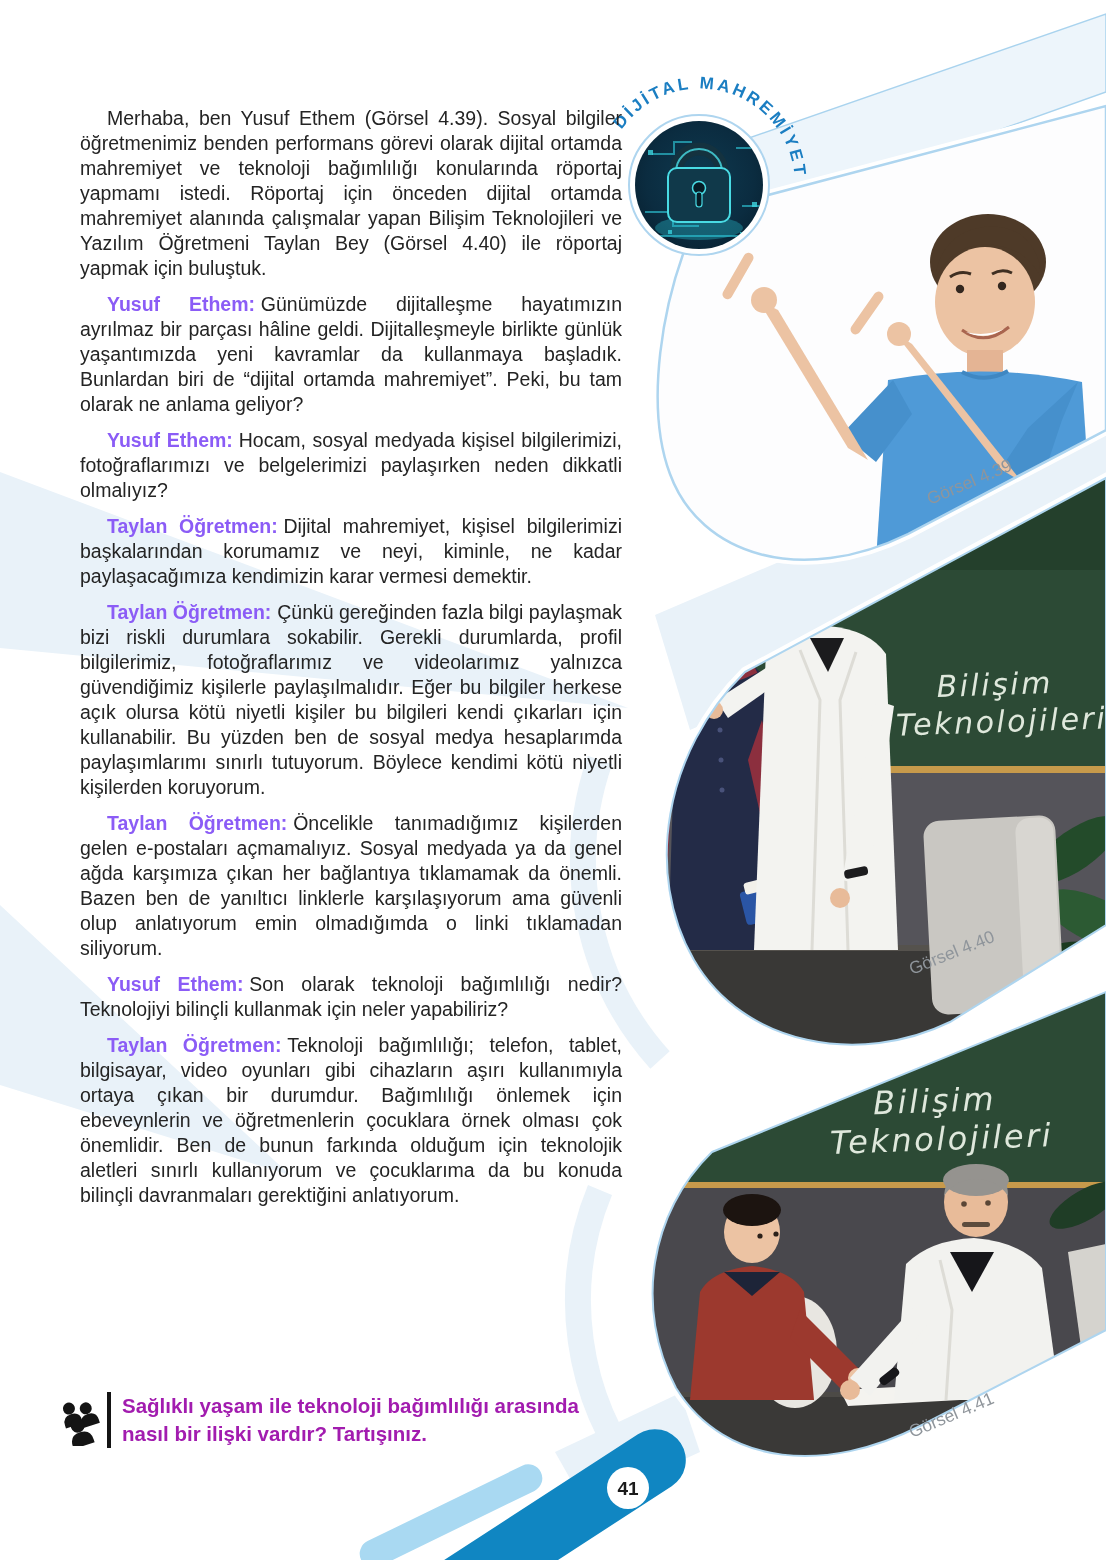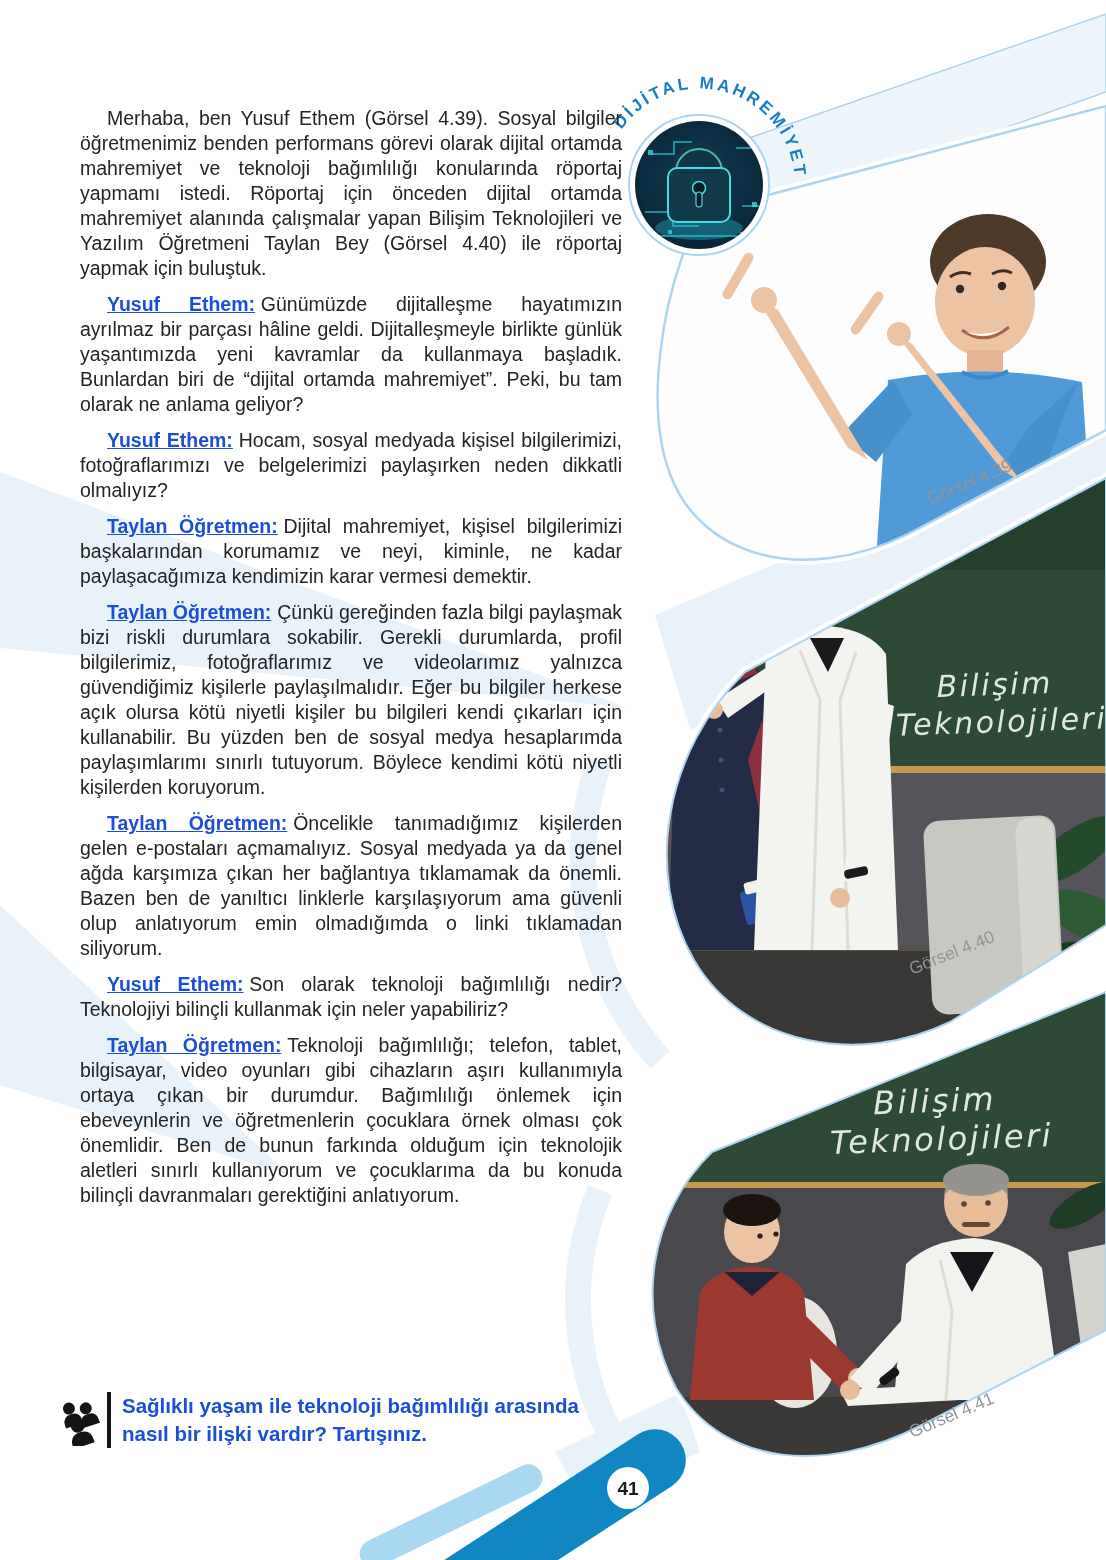--- a/index.html
+++ b/index.html
@@ -2,26 +2,26 @@
 <html><head>
 <meta charset="utf-8">
 <style>
   html,body{margin:0;padding:0;background:#ffffff;}
   .page{position:relative;width:1106px;height:1560px;background:#ffffff;overflow:hidden;
         font-family:"Liberation Sans",sans-serif;}
   .art{position:absolute;left:0;top:0;z-index:0;pointer-events:none;}
   .textcol{position:absolute;left:80px;top:106px;width:542px;z-index:2;}
   .textcol p{margin:0 0 11px 0;font-size:19.5px;line-height:25px;text-align:justify;
              text-indent:27px;color:#242424;}
-  .speaker{font-weight:bold;color:#1d4ed8;margin-right:.30em;text-decoration:underline;}
+  .speaker{font-weight:bold;color:#8b5cf6;margin-right:.30em;}
   .discussion{position:absolute;left:56px;top:1392px;width:580px;z-index:2;
               display:flex;align-items:flex-start;}
   .d-icon{width:46px;height:52px;flex:0 0 auto;margin-top:2px;}
   .d-bar{width:4px;height:56px;background:#141414;margin:0 11px 0 5px;flex:0 0 auto;}
-  .d-text{font-weight:bold;font-size:20.5px;line-height:27.5px;color:#1d4ed8;width:500px;}
+  .d-text{font-weight:bold;font-size:20.5px;line-height:27.5px;color:#a21caf;width:500px;}
   .chalk{font-family:"DejaVu Sans",sans-serif;font-style:italic;letter-spacing:2.5px;}
   .caption{font-size:17.5px;font-family:"Liberation Sans",sans-serif;}
   .arc-title{font-weight:bold;font-size:17px;letter-spacing:3px;
              font-family:"Liberation Sans",sans-serif;}
   .pagenum{font-weight:bold;font-size:19px;font-family:"Liberation Sans",sans-serif;}
 </style>
 </head>
 <body>
 
 <div class="page">

